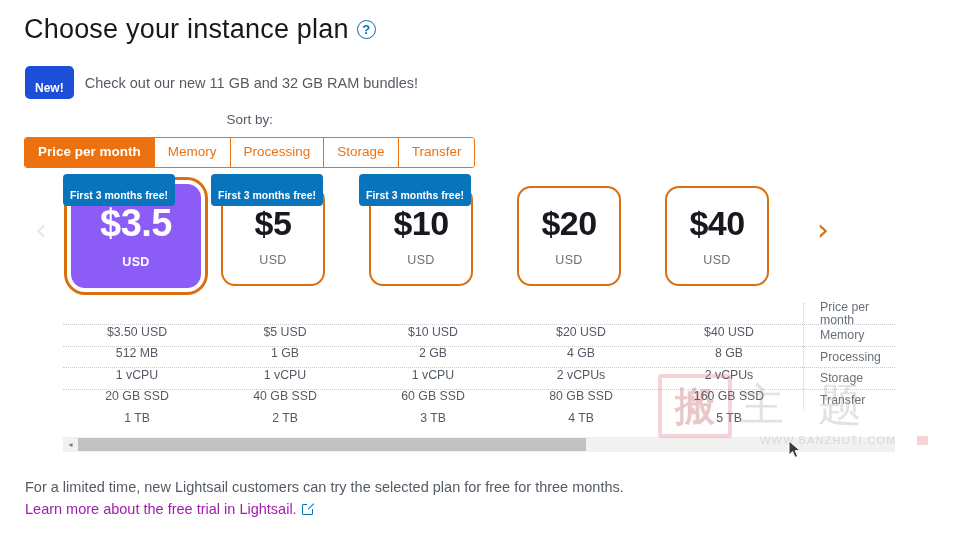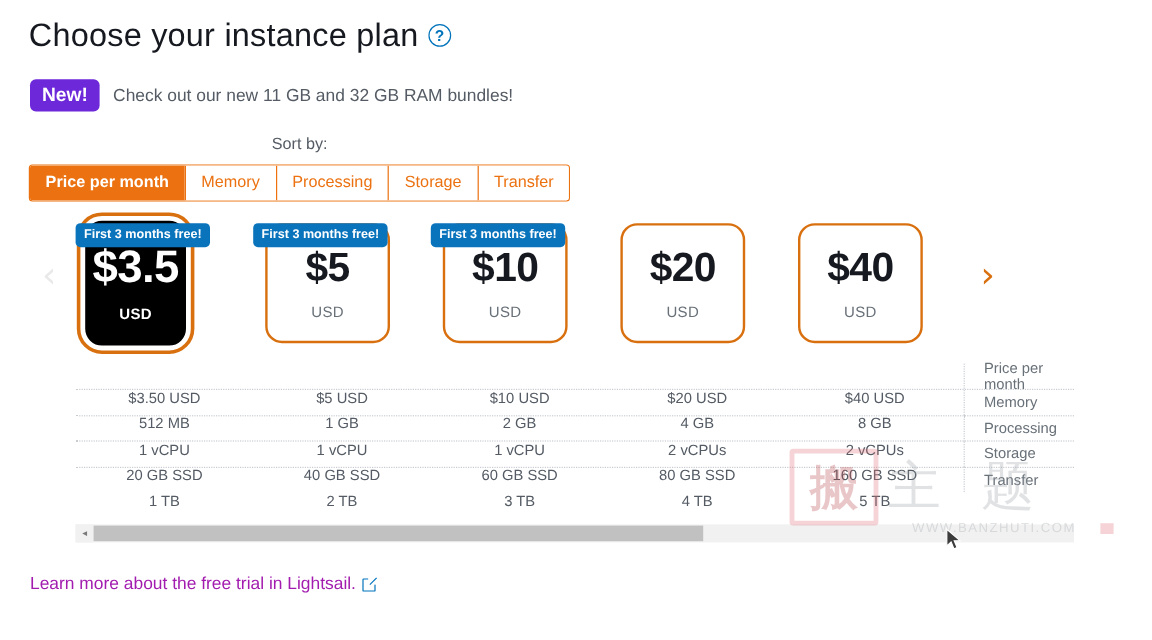--- a/index.html
+++ b/index.html
@@ -49,25 +49,25 @@
 
   
   .new-row {
     position: absolute;
     left: 25px; top: 66px;
     display: flex;
     align-items: center;
     gap: 11px;
   }
   .new-badge {
-    background: #6d28d9;
+    background: #1d4ed8;
     color: #fff;
-    font-size: 16px;
+    font-size: 12px;
     font-weight: 700;
-    padding: 6px 10px 5px;
+    padding: 16px 10px 5px;
     border-radius: 5px;
     line-height: 1;
   }
   .new-text {
     font-size: 14.5px;
     color: #545b64;
   }
 
   
   .sort-row {
@@ -134,26 +134,26 @@
     display: flex;
     gap: 24px;
   }
   .card-wrap {
     position: relative;
     width: 124px;
     height: 130px;
   }
   .free-badge {
     position: absolute;
-    left: 0; top: 20px;
+    left: 0; top: 8px;
     background: #0973bc;
     color: #ffffff;
     font-size: 10.5px;
     font-weight: 700;
-    padding: 4px 7px 5px;
+    padding: 16px 7px 5px;
     border-radius: 4px;
     white-space: nowrap;
     line-height: 1;
     z-index: 3;
   }
   .card {
     position: absolute;
     left: 10px; top: 20px;
     width: 104px;
     height: 100px;
@@ -176,22 +176,22 @@
   }
   .card .cur {
     font-size: 12.5px;
     color: #687078;
     margin-top: 13px;
     letter-spacing: .3px;
   }
   
   .card.selected {
     left: 4px; top: 14px;
-    width: 92px; height: 112px;
-    background: #000000;
+    width: 138px; height: 112px;
+    background: #8b5cf6;
     border: 4px solid #ffffff;
     box-shadow: 0 0 0 3px #d9700f;
     border-radius: 18px;
   }
   .card.selected .price { color: #ffffff; font-size: 38px; }
   .card.selected .cur   { color: #ffffff; font-weight: 700; }
 
   
   .specs {
     position: absolute;
@@ -473,20 +473,21 @@
     </div>
 
   </div>
 
   <div class="hscroll">
     <div class="arrow">◂</div>
     <div class="thumb"></div>
   </div>
 
   <div class="footer">
+    <div class="footer-line1">For a limited time, new Lightsail customers can try the selected plan for free for three months.</div>
     <a class="footer-link">
       <span>Learn more about the free trial in Lightsail.</span>
       <span class="ext-icon"></span>
     </a>
   </div>
 
   <div class="watermark">
     <div class="wm-stamp">搬</div>
     <div class="wm-cn">主 题</div>
     <div class="wm-url">

